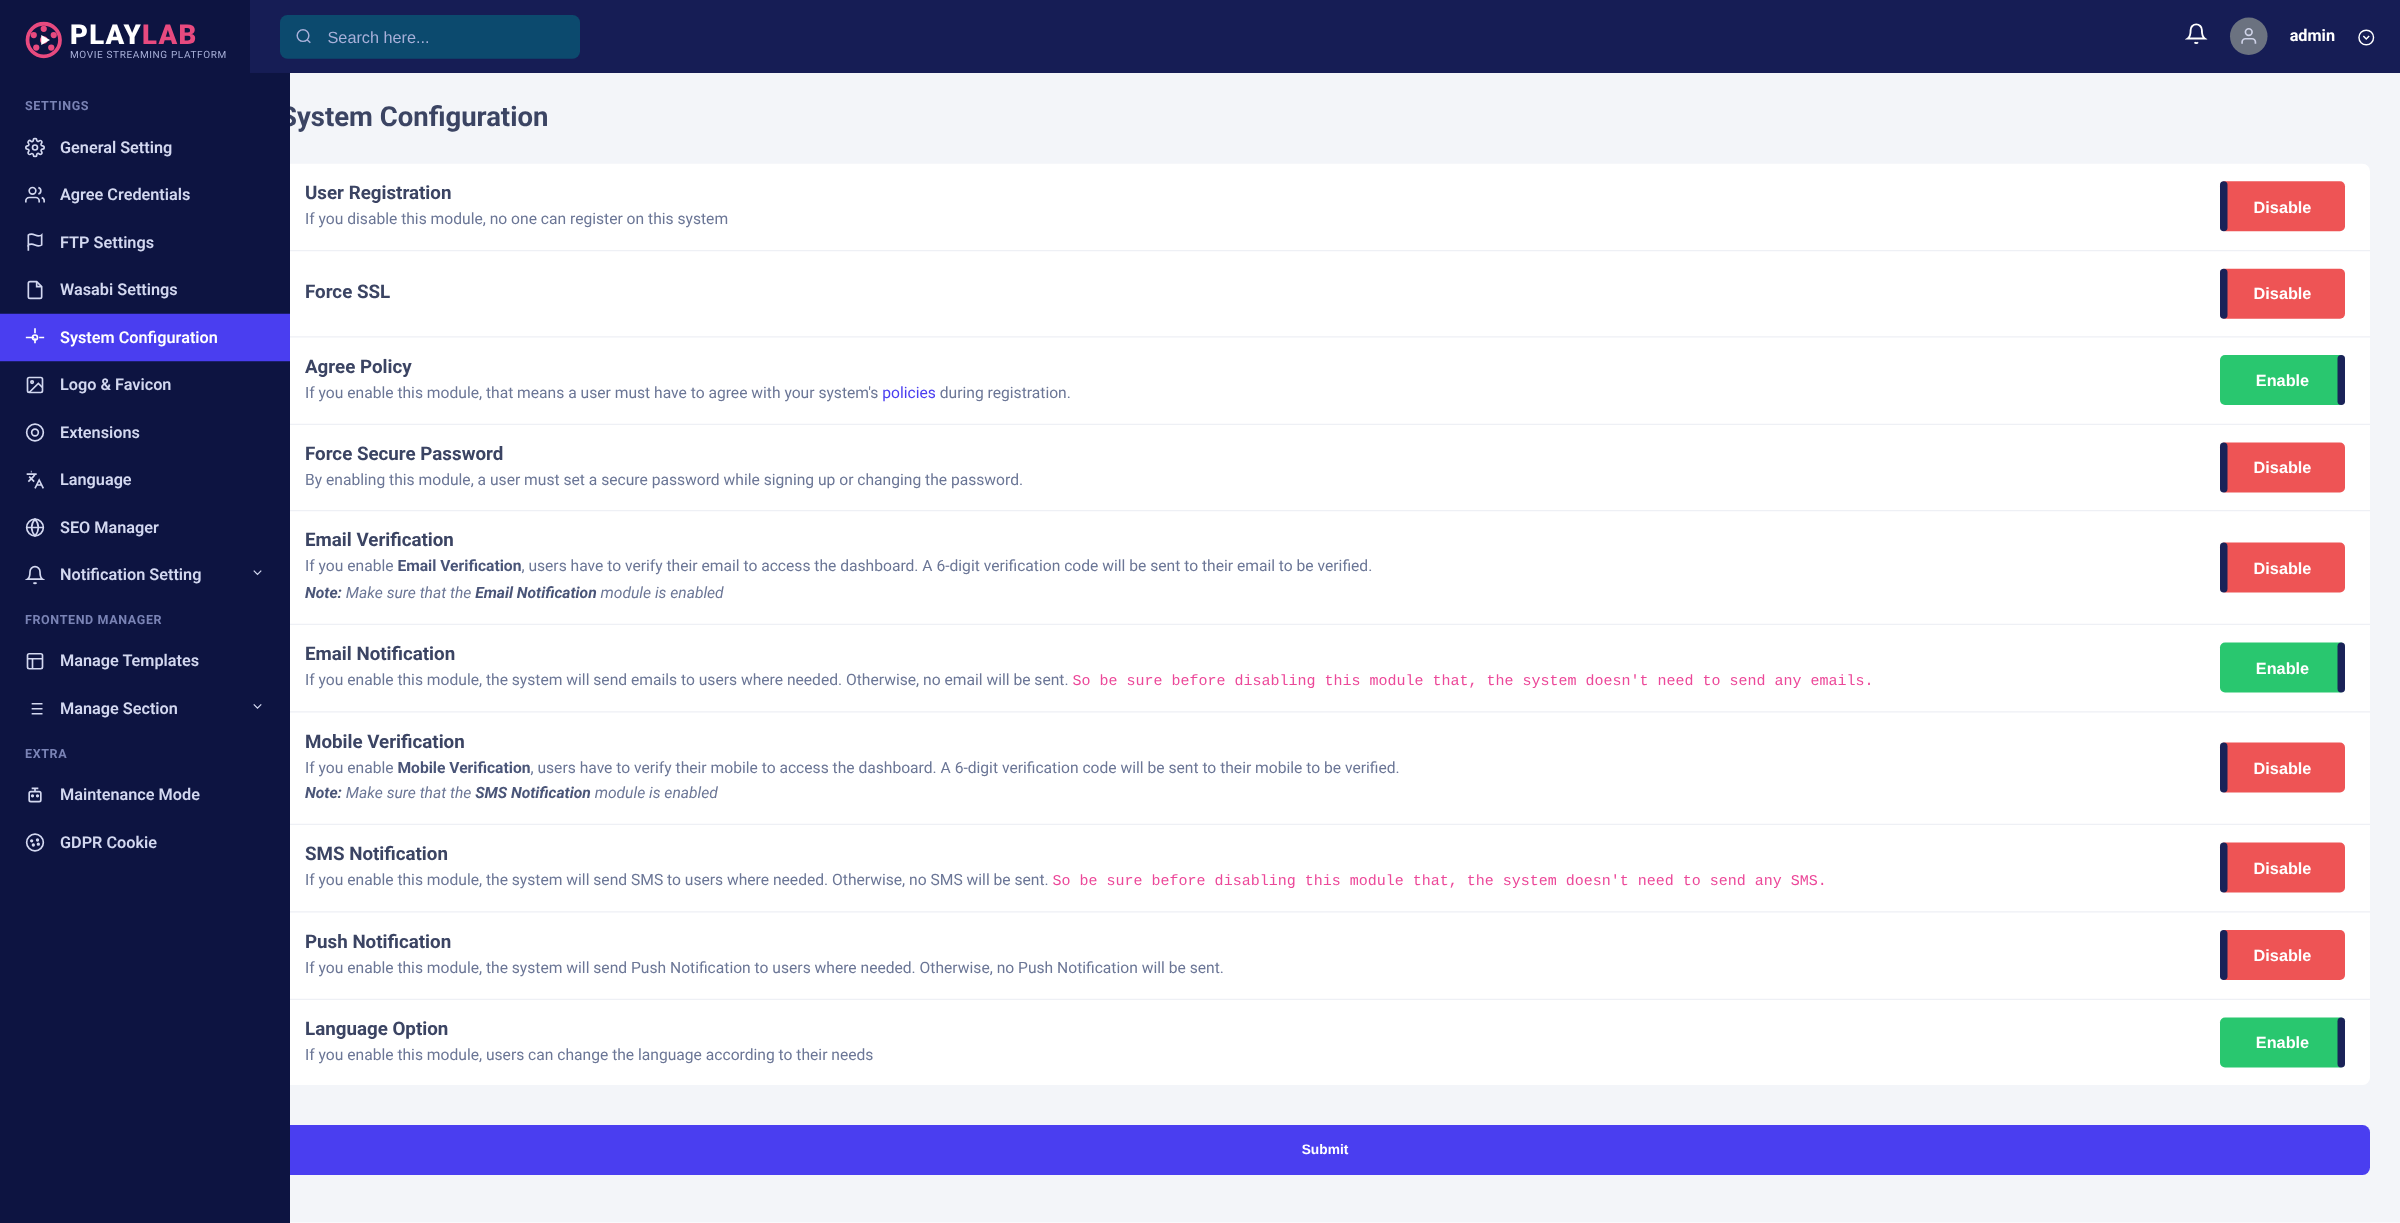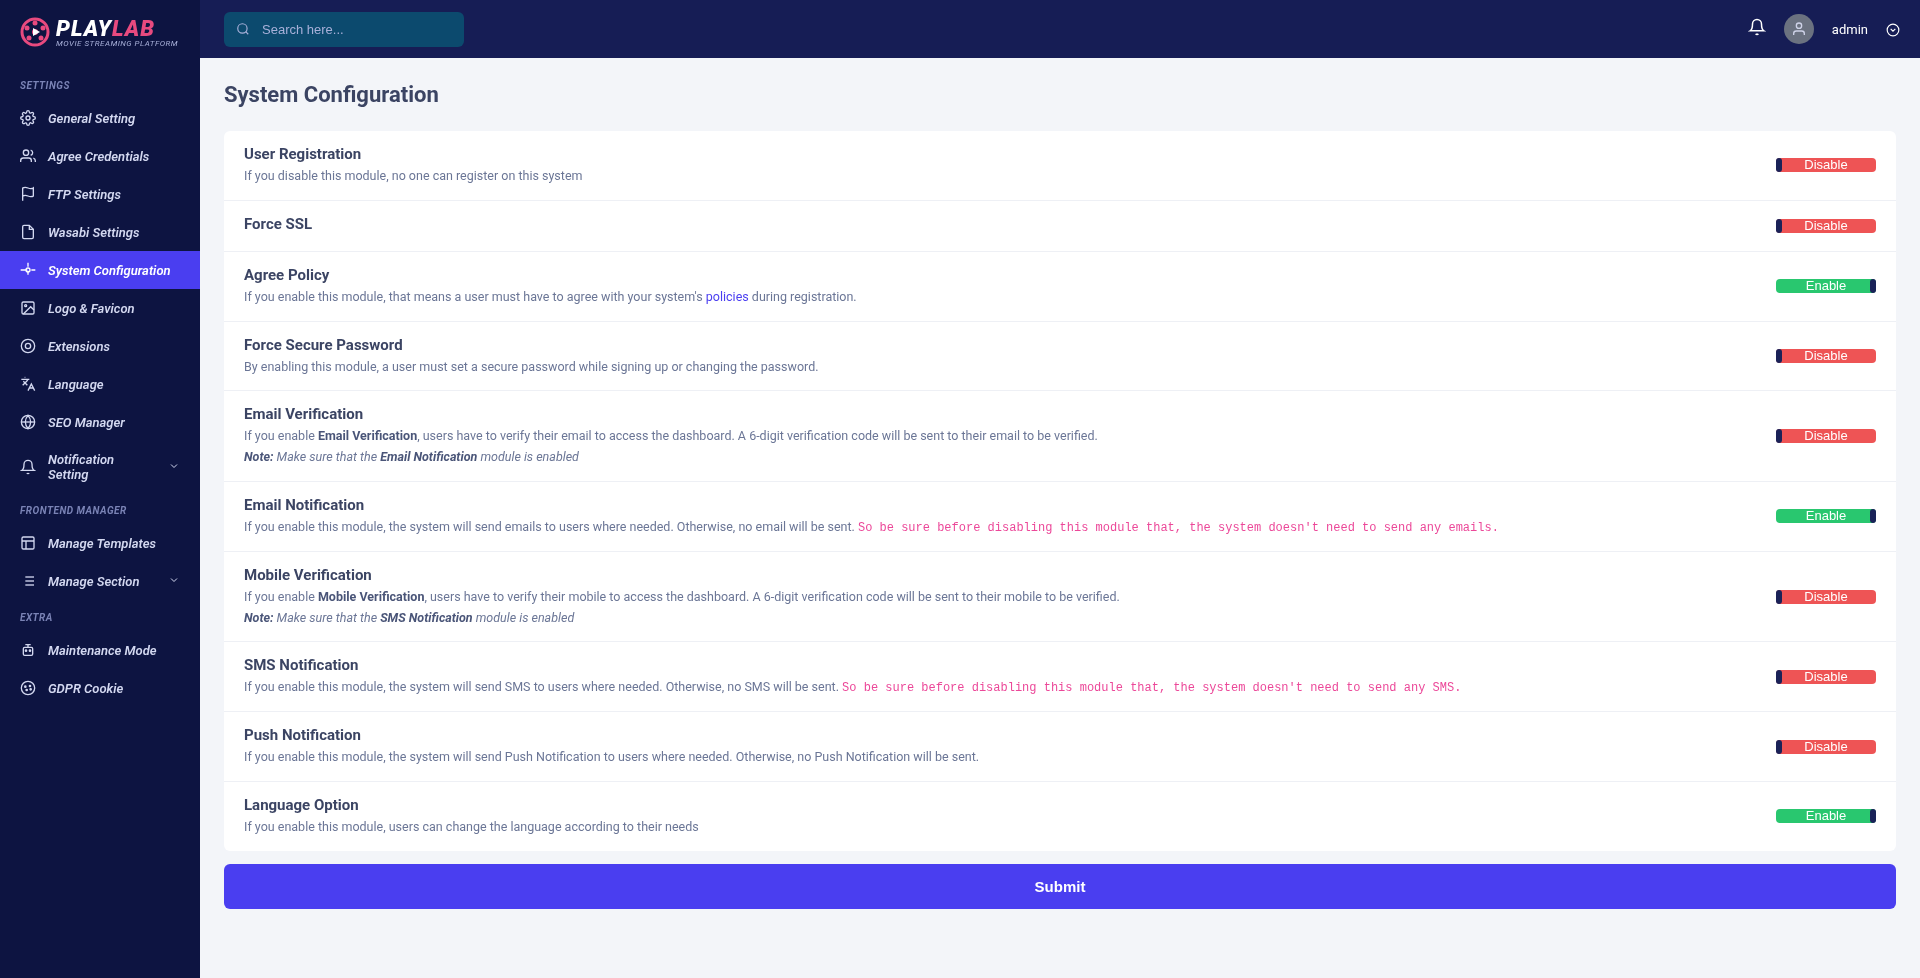--- a/index.html
+++ b/index.html
@@ -6,24 +6,24 @@
 body { font-family: -apple-system, BlinkMacSystemFont, 'Segoe UI', Roboto, sans-serif; background: #f3f5f9; color: #333; }
 
 .topbar { background: #161d55; height: 58px; display: flex; align-items: center; padding: 0 20px 0 0; position: fixed; top: 0; left: 200px; right: 0; z-index: 100; }
 .search-wrap { margin-left: 24px; }
 .search-input { background: #0c4a6e; border: none; border-radius: 6px; padding: 10px 14px 10px 38px; width: 240px; color: #fff; font-size: 13px; }
 .search-input::placeholder { color: #a8b0d9; }
 .search-icon-wrap { position: relative; }
 .search-icon-wrap svg { position: absolute; left: 12px; top: 50%; transform: translateY(-50%); }
 .topbar-right { margin-left: auto; display: flex; align-items: center; gap: 18px; }
 .avatar { width: 30px; height: 30px; border-radius: 50%; background: #6b7280; display: flex; align-items: center; justify-content: center; color: #cfd3e8; font-size: 11px; }
-.username { color: #fff; font-size: 13px; font-weight: 400; }
+.username { color: #fff; font-size: 13px; font-weight: 700; }
 .caret-down svg { vertical-align: middle; }
 
-.sidebar { background: #0d1441; width: 200px; position: fixed; left: 0; top: 0; bottom: 0; overflow-y: auto; font-style: italic; }
+.sidebar { background: #0d1441; width: 232px; position: fixed; left: 0; top: 0; bottom: 0; overflow-y: auto; }
 .sidebar::-webkit-scrollbar { width: 4px; }
 .sidebar::-webkit-scrollbar-thumb { background: #4a3ef0; border-radius: 2px; }
 .logo-wrap { padding: 16px 20px 20px; border-bottom: 0; }
 .logo { display: flex; align-items: center; gap: 6px; }
 .logo-text { display: flex; flex-direction: column; }
 .logo-main { font-size: 22px; font-weight: 900; letter-spacing: 1px; }
 .logo-main .p1 { color: #fff; }
 .logo-main .p2 { color: #e84a7f; }
 .logo-sub { font-size: 8px; color: #a8b0d9; letter-spacing: 0.5px; margin-top: -2px; }
 
@@ -42,29 +42,29 @@
 .config-row:last-child { border-bottom: none; }
 .config-left { flex: 1; padding-right: 20px; }
 .config-title { font-size: 15px; font-weight: 700; color: #3b4463; margin-bottom: 4px; }
 .config-desc { font-size: 12.5px; color: #6b7696; line-height: 1.5; }
 .config-desc b { color: #4a5578; font-weight: 700; }
 .config-desc i { font-style: italic; }
 .config-desc a { color: #4a3ef0; text-decoration: none; }
 .config-desc .warn { color: #ec4899; font-family: "Courier New", monospace; font-size: 12px; }
 .config-desc .note-line { display: block; margin-top: 2px; }
 
-.toggle-btn { min-width: 100px; height: 14px; border: none; border-radius: 4px; font-size: 13px; font-weight: 400; color: #fff; cursor: pointer; position: relative; display: flex; align-items: flex-end; }
+.toggle-btn { min-width: 100px; height: 40px; border: none; border-radius: 4px; font-size: 13px; font-weight: 700; color: #fff; cursor: pointer; position: relative; display: flex; align-items: center; }
 .toggle-btn .handle { width: 6px; height: 100%; background: #1a2258; border-radius: 4px; position: absolute; }
 .toggle-btn .lbl { flex: 1; text-align: center; }
 .toggle-btn.disable { background: #ee5455; }
 .toggle-btn.disable .handle { left: 0; }
 .toggle-btn.enable { background: #29c76f; }
 .toggle-btn.enable .handle { right: 0; }
 
-.submit-btn { width: 100%; background: #4a3ef0; color: #fff; border: none; border-radius: 6px; padding: 14px; font-size: 15px; font-weight: 600; cursor: pointer; margin-top: 13px; }
+.submit-btn { width: 100%; background: #4a3ef0; color: #fff; border: none; border-radius: 6px; padding: 14px; font-size: 11px; font-weight: 600; cursor: pointer; margin-top: 32px; }
 
 .bell-icon { cursor: pointer; }
 </style>
 </head>
 <body>
 
 <aside class="sidebar">
   <div class="logo-wrap">
     <div class="logo">
       <svg width="30" height="30" viewBox="0 0 30 30">

